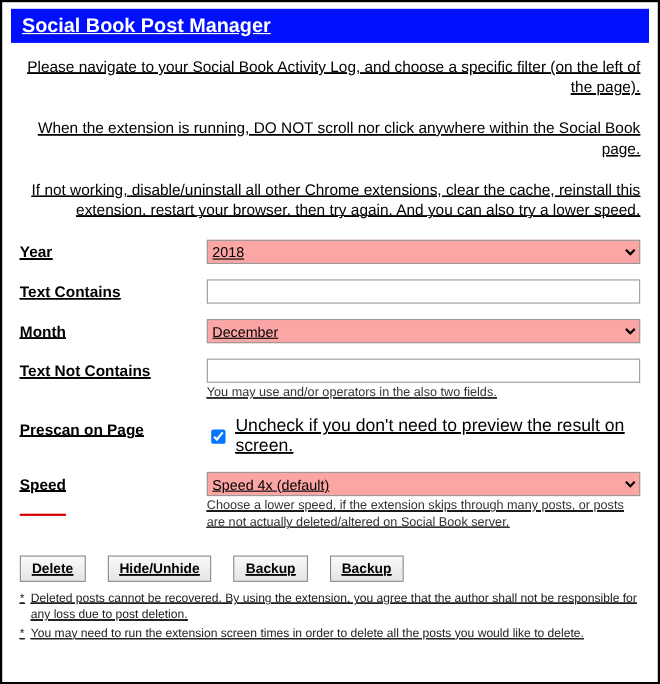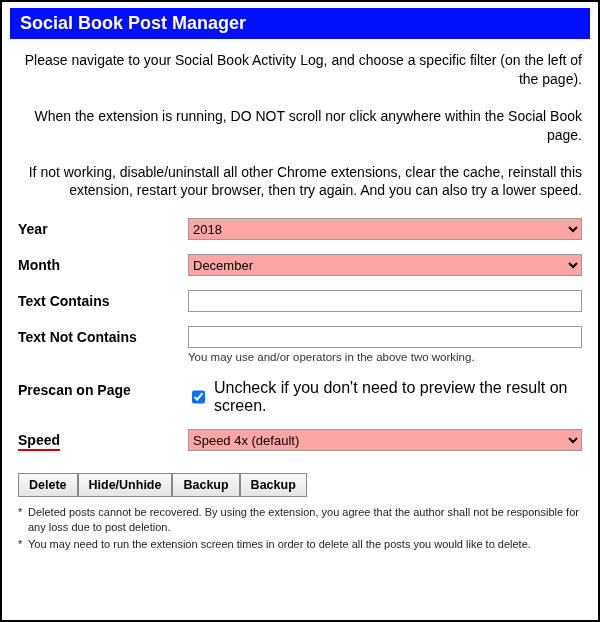--- a/index.html
+++ b/index.html
@@ -1,15 +1,15 @@
 <!DOCTYPE html>
 <html><head>
 <meta charset="utf-8">
 <style>
-  * { box-sizing: border-box; }
+  * { box-sizing: border-box; text-decoration: underline; }
   body {
     margin: 0;
     padding: 0;
     font-family: Verdana, Geneva, sans-serif;
     font-size: 13px;
     color: #000;
     background: #fff;
   }
   .window {
     width: 600px;
@@ -46,21 +46,21 @@
     width: 170px;
     font-weight: bold;
     font-size: 14px;
     padding-top: 3px;
   }
   .label.speed-underline {
     display: inline-block;
   }
   .label.speed-underline span {
     border-bottom: 2px solid #d40000;
-    padding-bottom: 1px;
+    padding-bottom: 19px;
   }
   .field {
     flex: 1;
   }
   .field select {
     width: 100%;
     height: 22px;
     font-size: 13px;
     border: 1px solid #999;
     background: #fca5a5;
@@ -85,21 +85,21 @@
   }
   .checkbox-row input[type="checkbox"] {
     width: 14px;
     height: 14px;
   }
   .checkbox-label {
     font-size: 16px;
   }
   .button-row {
     display: flex;
-    gap: 0;
+    gap: 20px;
     margin: 22px 8px 8px 8px;
   }
   .button-row button {
     font-size: 12.5px;
     font-weight: bold;
     padding: 4px 10px;
     border: 1px solid #888;
     background: linear-gradient(#fafafa, #e4e4e4);
     cursor: pointer;
     font-family: Verdana, Geneva, sans-serif;
@@ -142,59 +142,60 @@
     <div class="row">
       <div class="label">Year</div>
       <div class="field">
         <select>
           <option>2018</option>
         </select>
       </div>
     </div>
 
     <div class="row">
+      <div class="label">Text Contains</div>
+      <div class="field">
+        <input type="text" value="" style="">
+      </div>
+    </div>
+
+    <div class="row">
       <div class="label">Month</div>
       <div class="field">
         <select>
           <option>December</option>
         </select>
       </div>
     </div>
 
     <div class="row">
-      <div class="label">Text Contains</div>
+      <div class="label">Text Not Contains</div>
       <div class="field">
         <input type="text" value="" style="">
-      </div>
-    </div>
-
-    <div class="row">
-      <div class="label">Text Not Contains</div>
-      <div class="field">
-        <input type="text" value="" style="">
-        <div class="hint">You may use and/or operators in the above two working.</div>
+        <div class="hint">You may use and/or operators in the also two fields.</div>
       </div>
     </div>
 
     <div class="row" style="margin-top:8px;">
       <div class="label">Prescan on Page</div>
       <div class="field">
         <div class="checkbox-row">
           <input type="checkbox" checked="" style="">
           <span class="checkbox-label">Uncheck if you don't need to preview the result on screen.</span>
         </div>
       </div>
     </div>
 
     <div class="row">
       <div class="label speed-underline"><span>Speed</span></div>
       <div class="field">
         <select>
           <option>Speed 4x (default)</option>
         </select>
+        <div class="hint">Choose a lower speed, if the extension skips through many posts, or posts are not actually deleted/altered on Social Book server.</div>
       </div>
     </div>
 
   </div>
 
   <div class="button-row">
     <button>Delete</button>
     <button>Hide/Unhide</button>
     <button>Backup</button>
     <button>Backup</button>

